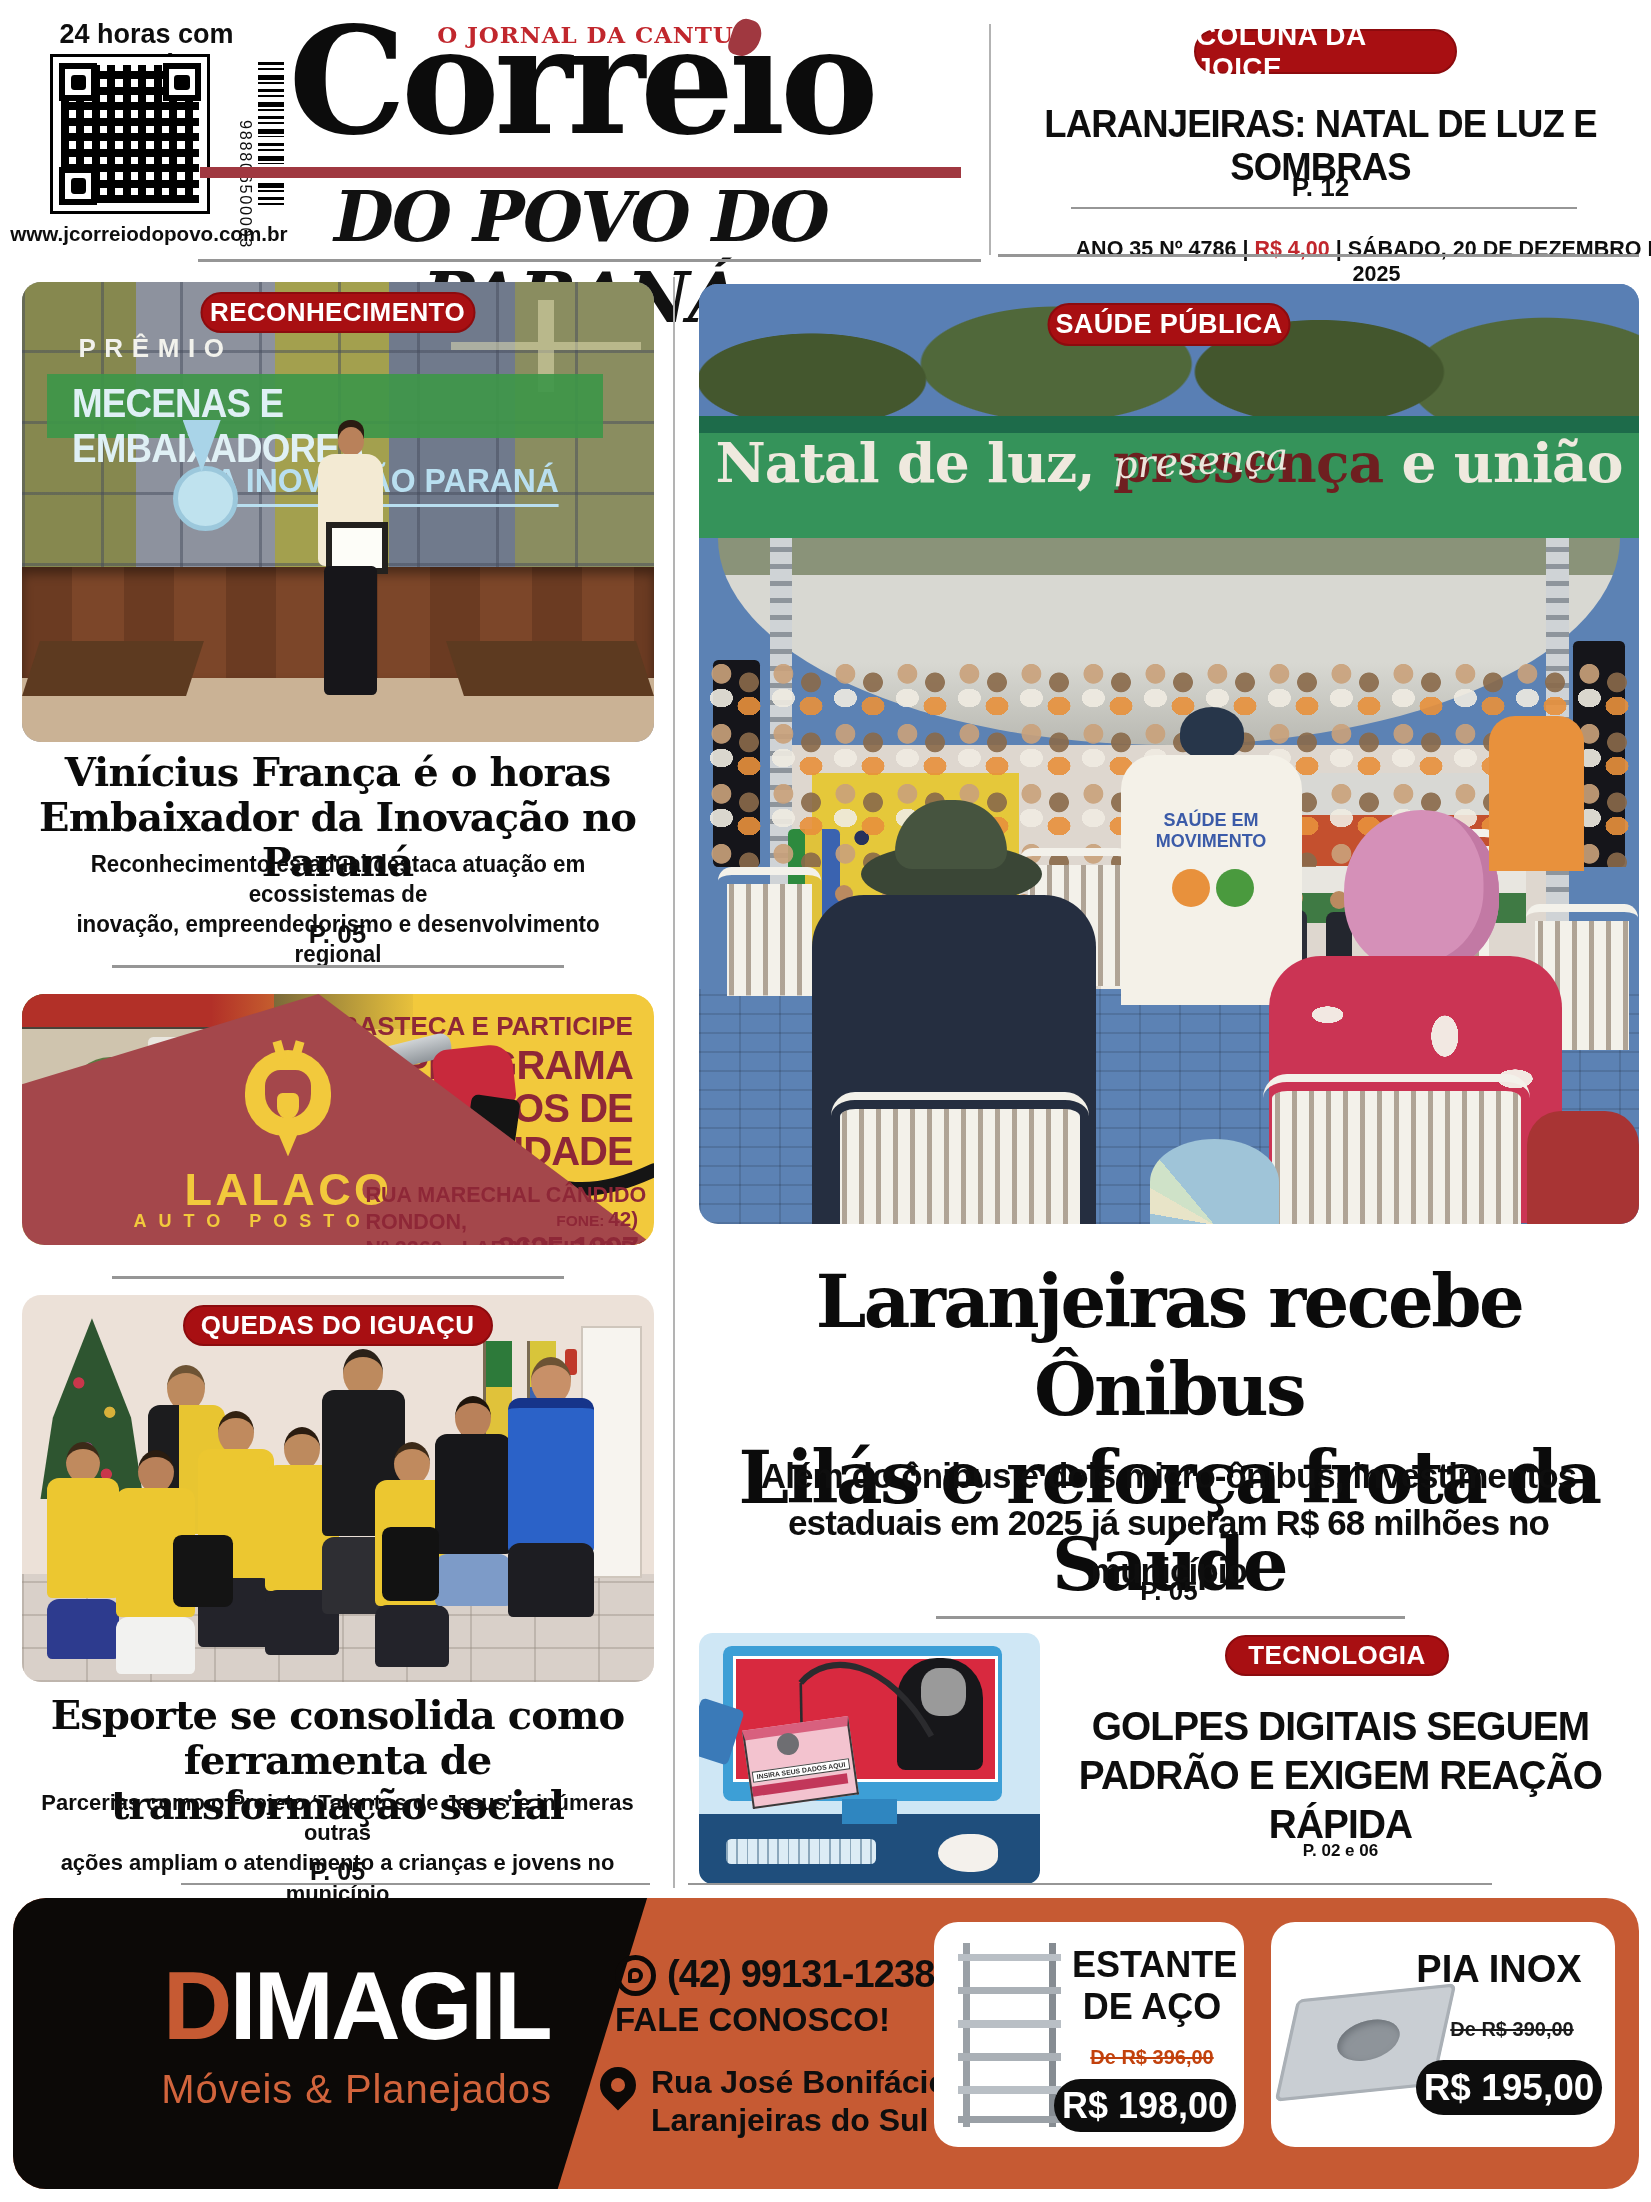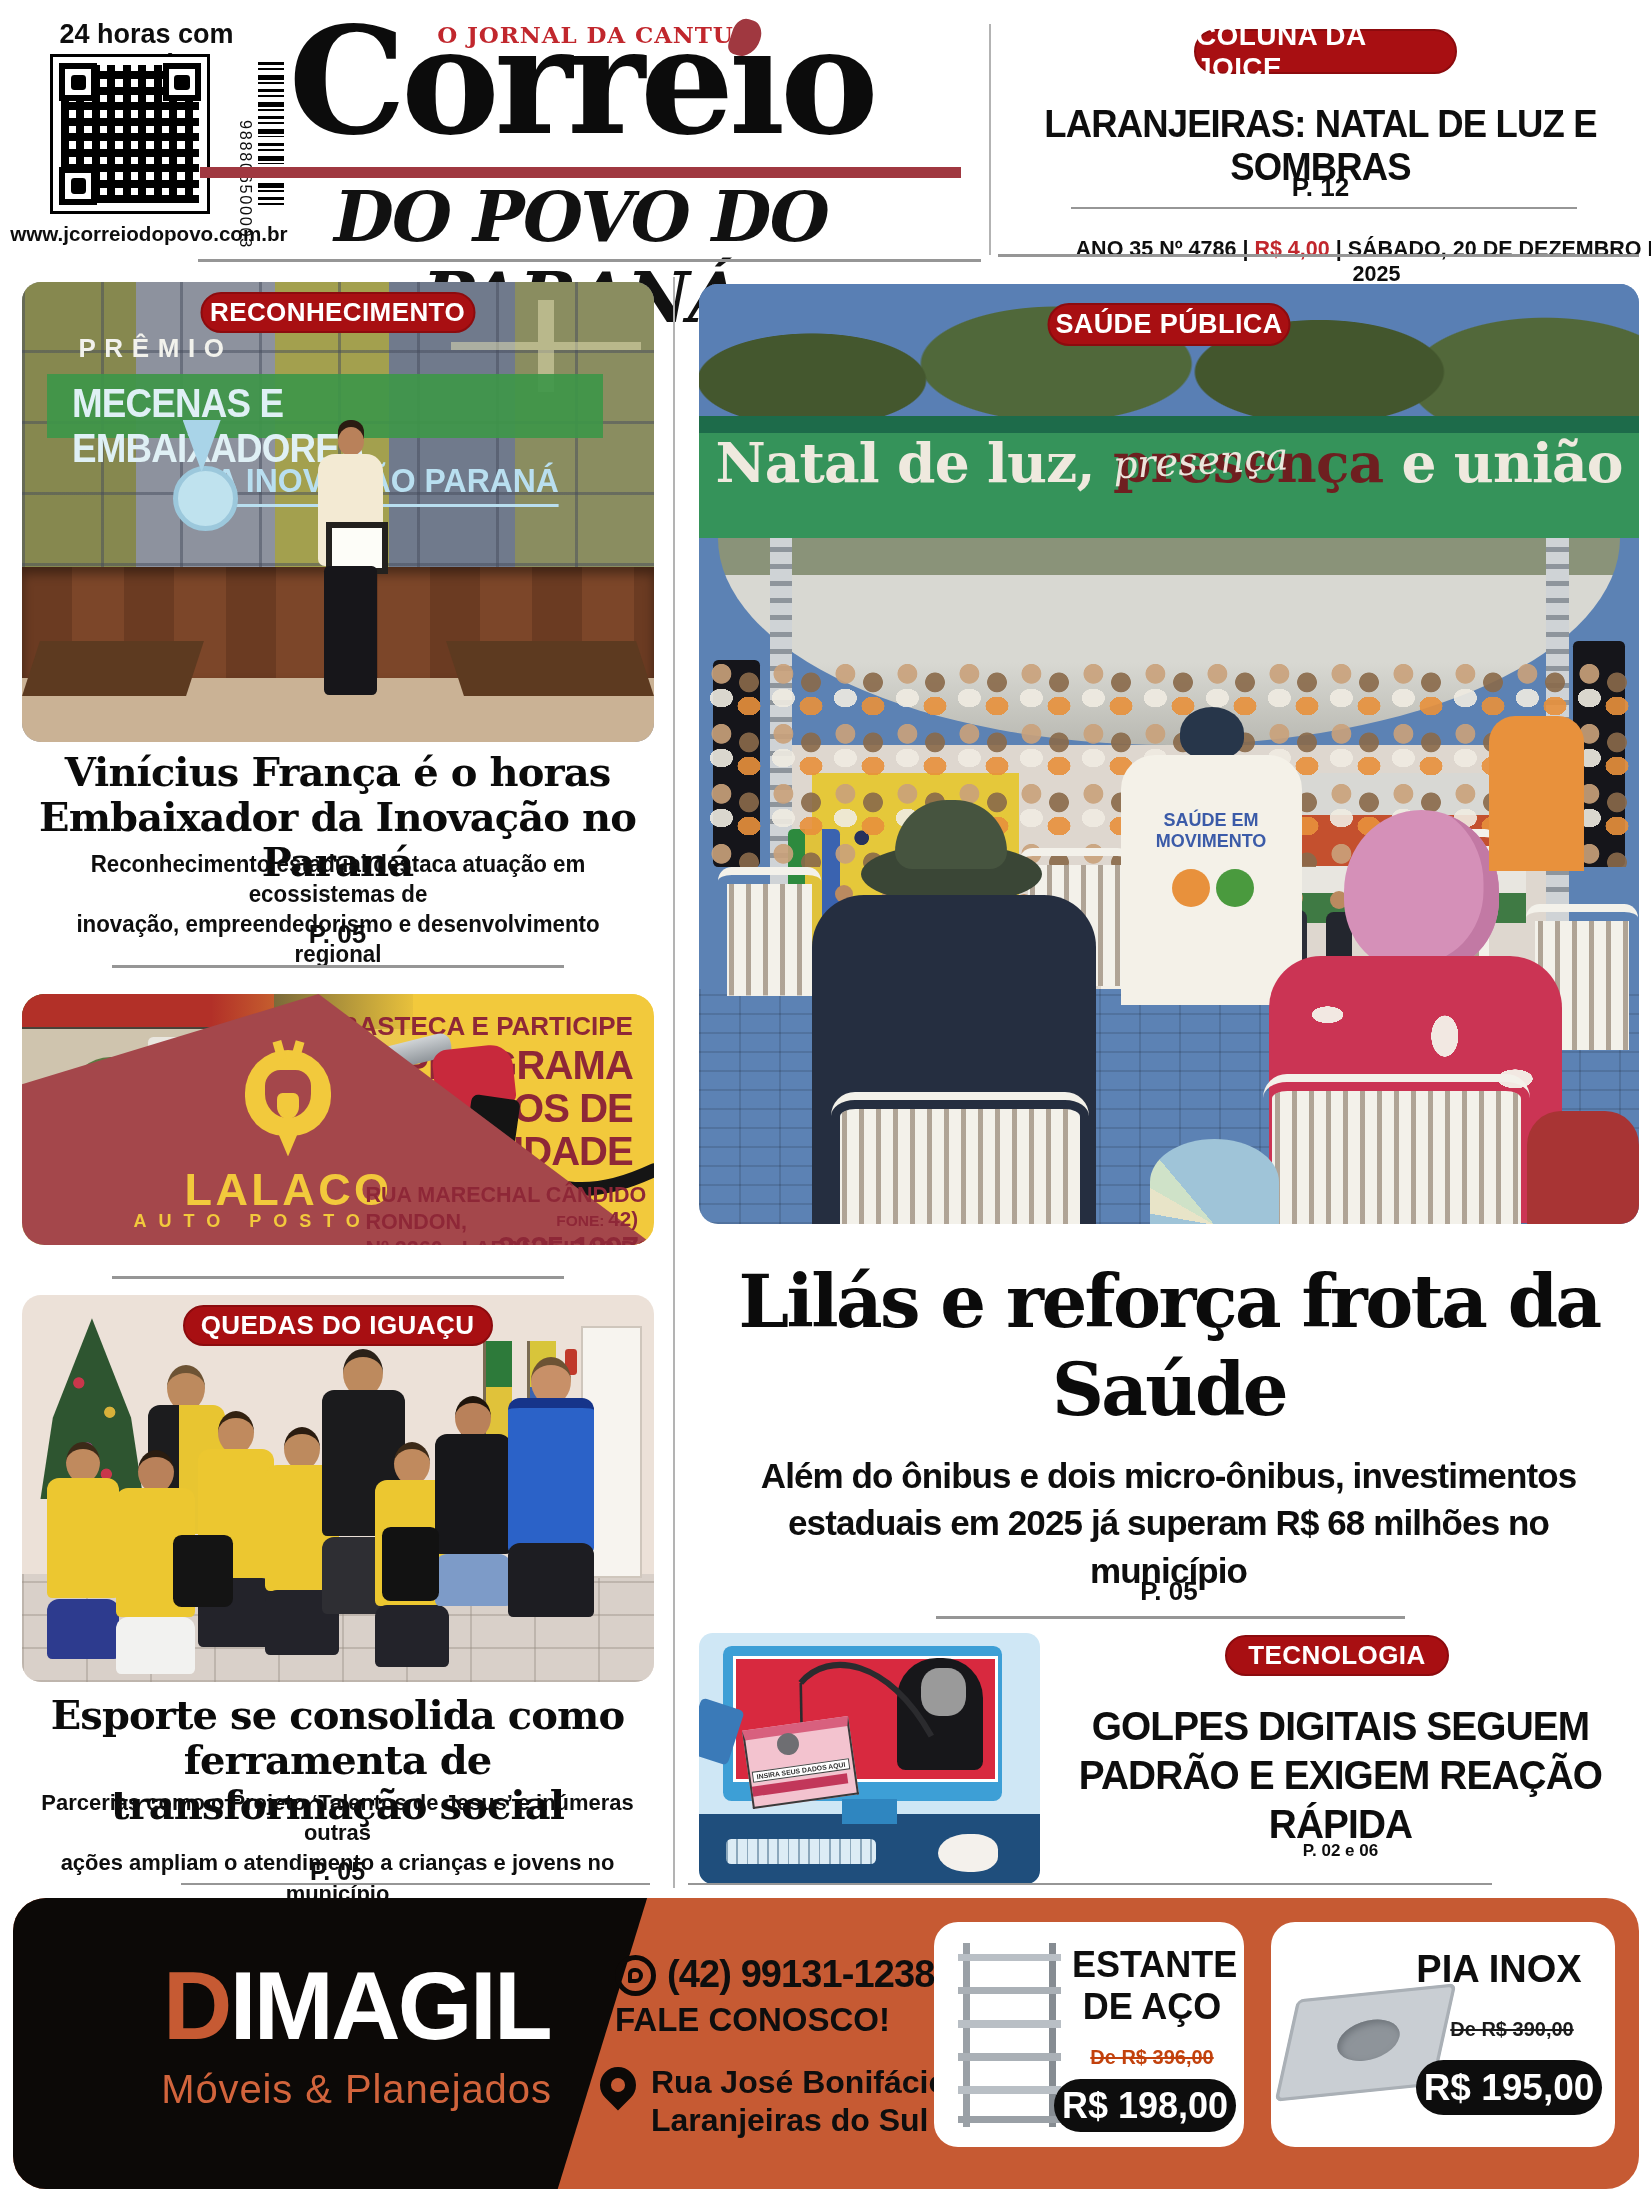--- a/index.html
+++ b/index.html
@@ -340,20 +340,21 @@
     <div class="chair" style="left:14%;top:86%;width:258px;height:138px;border-radius:24px 24px 0 0;"></div>
     <div class="chair" style="left:60%;top:84%;width:267px;height:155px;border-radius:24px 24px 0 0;"></div>
     <div class="abs" style="left:48%;top:91%;width:129px;height:86px;border-radius:50% 50% 0 0;background:
         conic-gradient(from 240deg at 50% 100%,#cfe2c8 0 20deg,#9fc4d8 20deg 40deg,#e8e4c8 40deg 60deg,#cfe2c8 60deg 80deg,#9fc4d8 80deg 100deg);"></div>
     <div class="abs" style="right:0;top:88%;width:112px;height:120px;border-radius:34px 34px 0 0;background:#a83434;"></div>
     <div class="abs" style="left:84%;top:46%;width:95px;height:155px;border-radius:26px 26px 0 0;background:#e8913c;"></div>
     <div class="badge" style="left:50%;transform:translateX(-50%);top:19px;width:243px;height:43px;font-size:27px;">SAÚDE PÚBLICA</div>
   </div>
 
   <div class="abs serifh" style="left:699px;top:1258px;width:940px;font-size:72px;line-height:1.22;letter-spacing:-2.6px;font-weight:700;">
+    <div>Laranjeiras recebe Ônibus</div>
     <div>Lilás e reforça frota da Saúde</div>
   </div>
   <div class="abs cond" style="left:707px;top:1452px;width:923px;font-size:35px;line-height:1.35;letter-spacing:-0.9px;">
     <div>Além do ônibus e dois micro-ônibus, investimentos</div>
     <div>estaduais em 2025 já superam R$ 68 milhões no município</div>
   </div>
   <div class="abs cond" style="left:699px;top:1576px;width:940px;font-size:26px;">P. 05</div>
   <div class="hr" style="left:936px;top:1616px;width:469px;"></div>
 
   <div class="photo" style="left:699px;top:1633px;width:341px;height:251px;border-radius:13.8px;background:#cfe7f5;">

